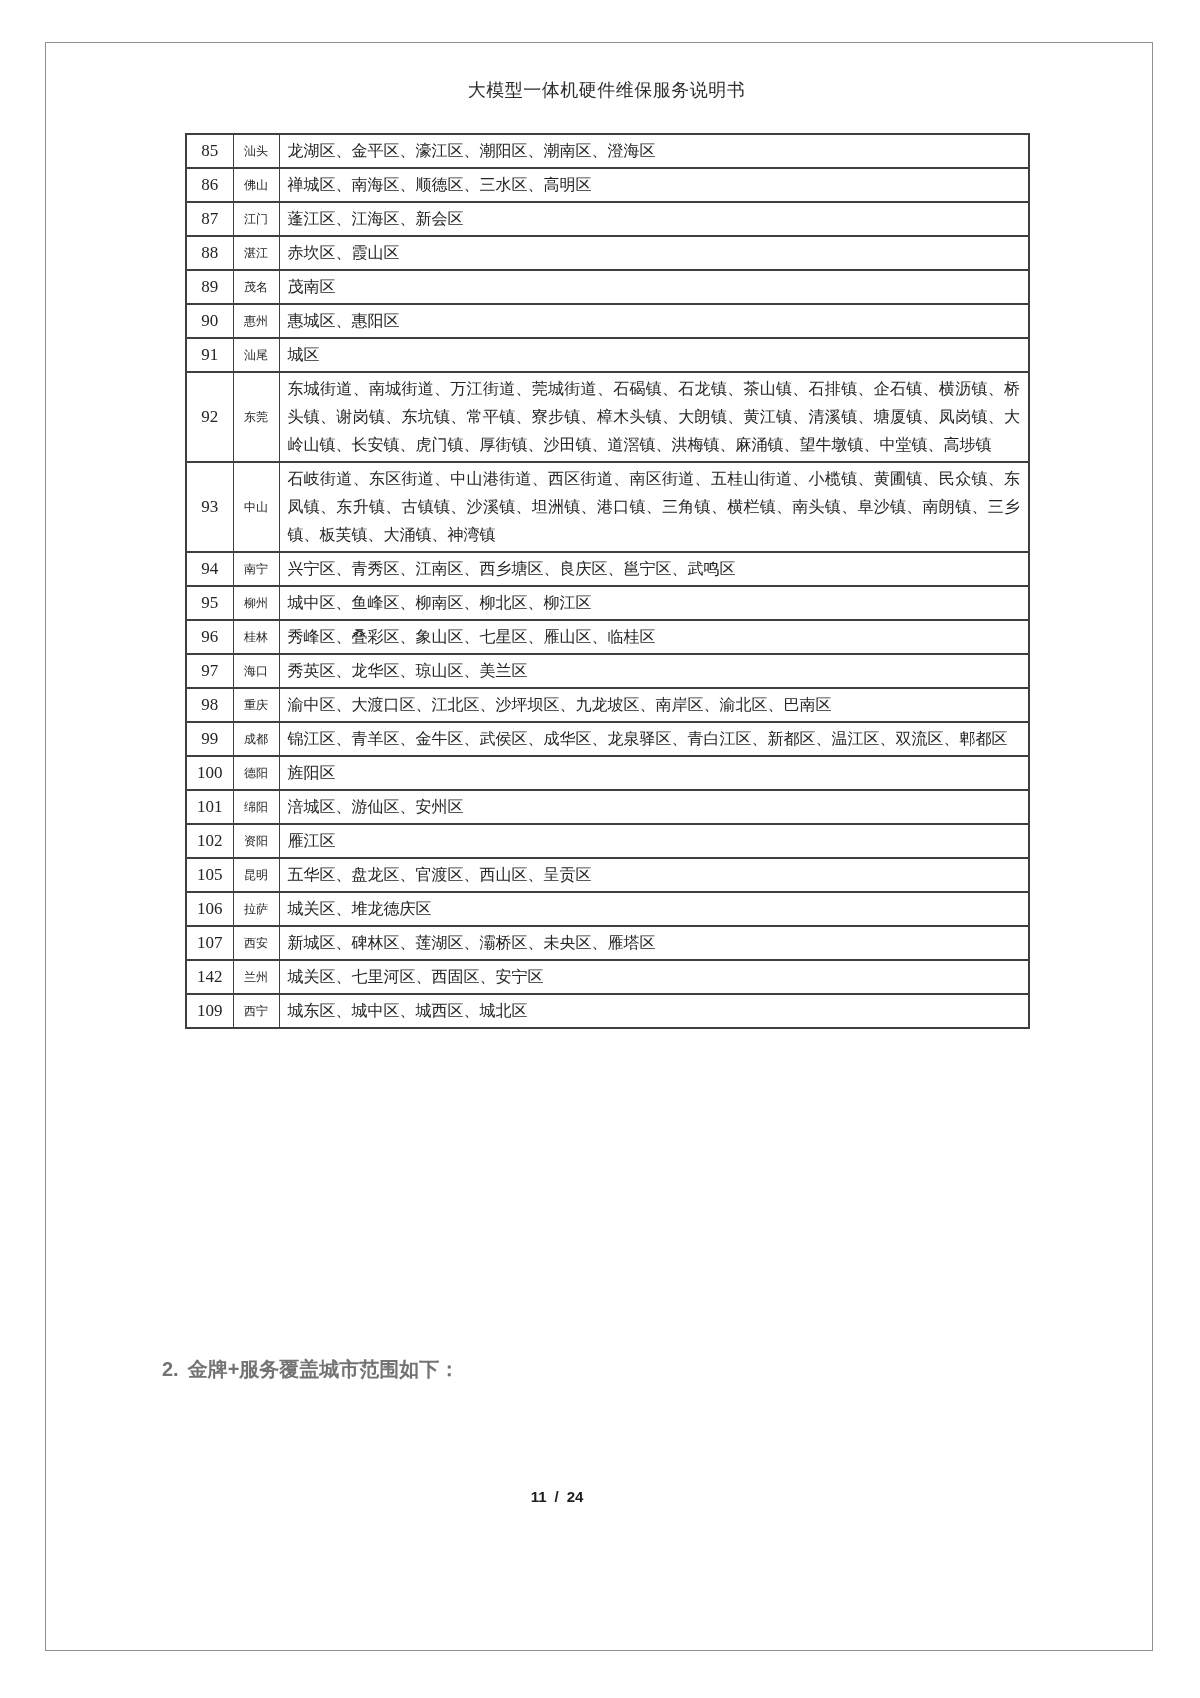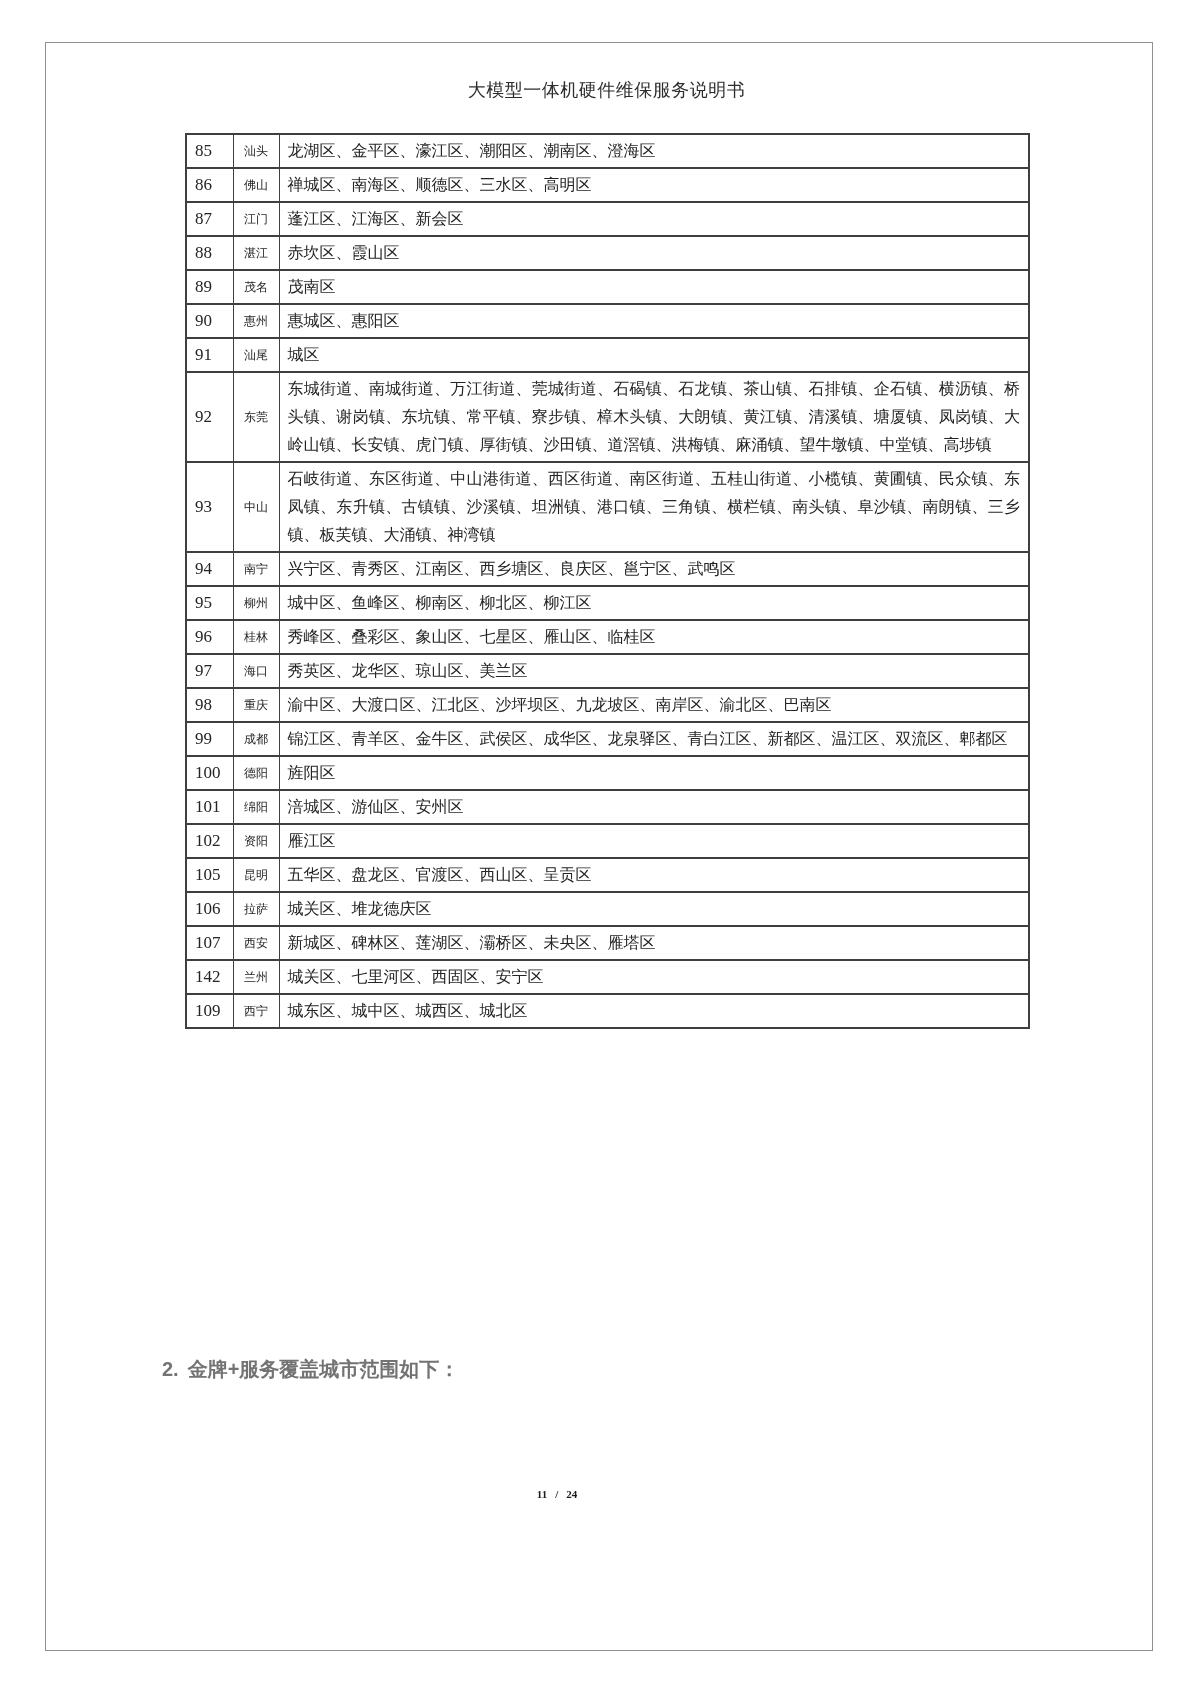--- a/index.html
+++ b/index.html
@@ -46,21 +46,21 @@
     border-left: 1px solid #3f3f3f;
     border-right: 1px solid #3f3f3f;
     border-top: 2px solid #3f3f3f;
     border-bottom: 2px solid #3f3f3f;
     vertical-align: middle;
     line-height: 28px;
     padding: 2px 8px;
     color: #242424;
   }
   td.cell-no {
-    text-align: left;
+    text-align: center;
     font-family: "Liberation Serif", "DejaVu Serif", serif;
     font-size: 17px;
     padding: 2px 2px;
   }
   td.cell-city {
     text-align: center;
     font-size: 12px;
     padding: 2px 6px;
   }
   td.cell-districts {
@@ -79,23 +79,23 @@
   }
   .section-heading .num {
     margin-right: 9px;
   }
   .doc-footer {
     position: absolute;
     top: 1488px;
     left: 0;
     width: 1114px;
     text-align: center;
-    font-family: Liberation Serif, serif;
+    font-family: Liberation Sans, sans-serif;
     font-weight: bold;
-    font-size: 11px;
+    font-size: 15px;
     color: #1c1c1c;
   }
   .doc-footer span { margin: 0 4px; }
 </style>
 </head>
 <body>
 
 <div class="page">
 
   <div class="page-border"></div>

